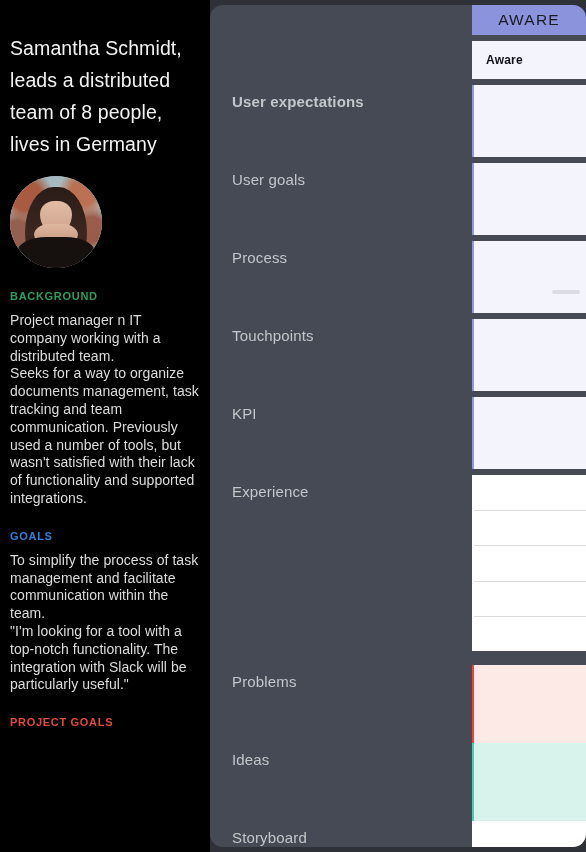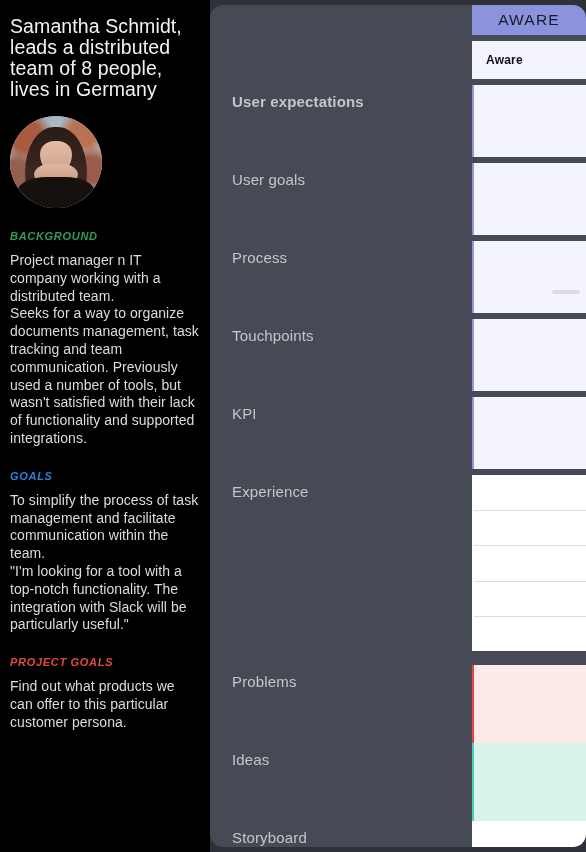--- a/index.html
+++ b/index.html
@@ -28,24 +28,24 @@
     width: 210px;
     height: 852px;
     background: #000000;
     overflow: hidden;
     padding: 0 10px;
   }
 
   #persona-title {
     color: #f2f2f2;
     font-size: 19.5px;
-    line-height: 21px;
+    line-height: 32px;
     letter-spacing: 0.1px;
     font-weight: 400;
-    padding-top: 16px;
+    padding-top: 32px;
     padding-right: 6px;
   }
 
   #avatar-wrap {
     margin-top: 16px;
     width: 92px;
     height: 92px;
     border-radius: 50%;
     overflow: hidden;
     position: relative;
@@ -98,21 +98,20 @@
     border-radius: 38% 38% 0 0 / 42% 42% 0 0;
     background: #16100e;
   }
 
   .sb-heading {
     font-size: 11px;
     font-weight: 700;
     letter-spacing: 0.7px;
     margin-top: 22px;
     margin-bottom: 10px;
-    font-style: italic;
   }
   .sb-body {
     color: #dcdcdc;
     font-size: 14px;
     line-height: 17.8px;
     letter-spacing: 0.05px;
     white-space: pre-line;
   }
 
   
@@ -237,21 +236,20 @@
     <h2 class="sb-heading" id="h-background" style="color: rgb(46, 158, 91);">BACKGROUND</h2>
     <p class="sb-body">Project manager n IT company working with a distributed team.
 Seeks for a way to organize documents management, task tracking and team communication. Previously used a number of tools, but wasn't satisfied with their lack of functionality and supported integrations.</p>
 
     <h2 class="sb-heading" id="h-goals" style="color: rgb(47, 128, 216);">GOALS</h2>
     <p class="sb-body">To simplify the process of task management and facilitate communication within the team.</p>
 
     <p class="sb-body">"I'm looking for a tool with a top-notch functionality. The integration with Slack will be particularly useful."</p>
 
     <h2 class="sb-heading" id="h-project-goals" style="color: rgb(224, 75, 58);">PROJECT GOALS</h2>
-    <p class="sb-body">Find out what products we can offer to this particular customer persona.</p>
 
   </aside>
 
   <section id="map-panel">
     <div id="rows">
         <div class="row" style="top: 0px; height: 30px;">
           <div class="cell header-cell">
             <span id="stage-header-text">AWARE</span>
           </div>
         </div>

